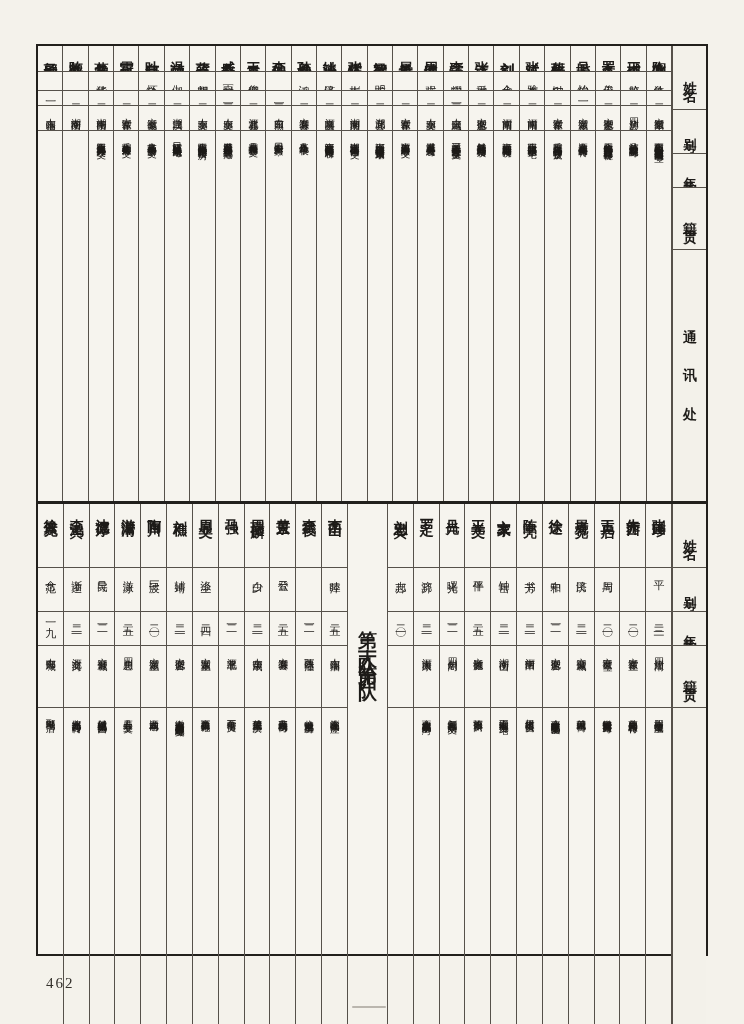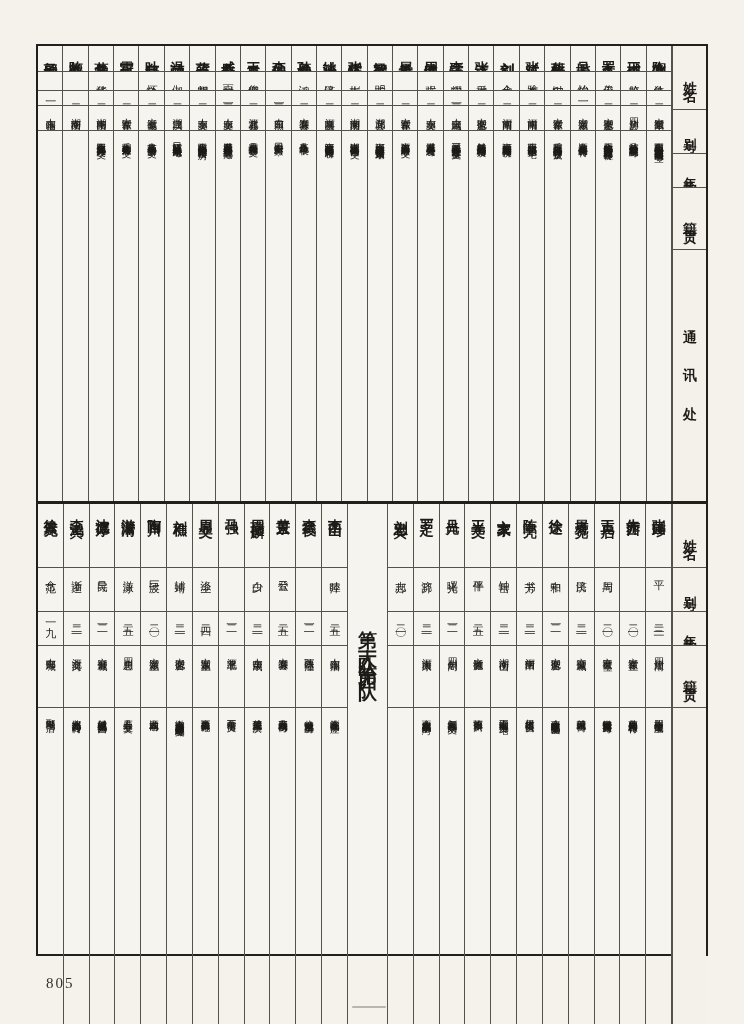--- a/index.html
+++ b/index.html
@@ -938,15 +938,15 @@
             <span class="vtext origin">山东鄄城</span>
           </div>
     <div class="cell cell-addr">
             <span class="vtext addr">鄄城平民书店</span>
           </div>
   </div>
       </section>
 
   </div>
 
-  <div class="page-number">805</div>
+  <div class="page-number">462</div>
   <div class="scan-artifact"></div>
 </div>
 
 </body></html>

